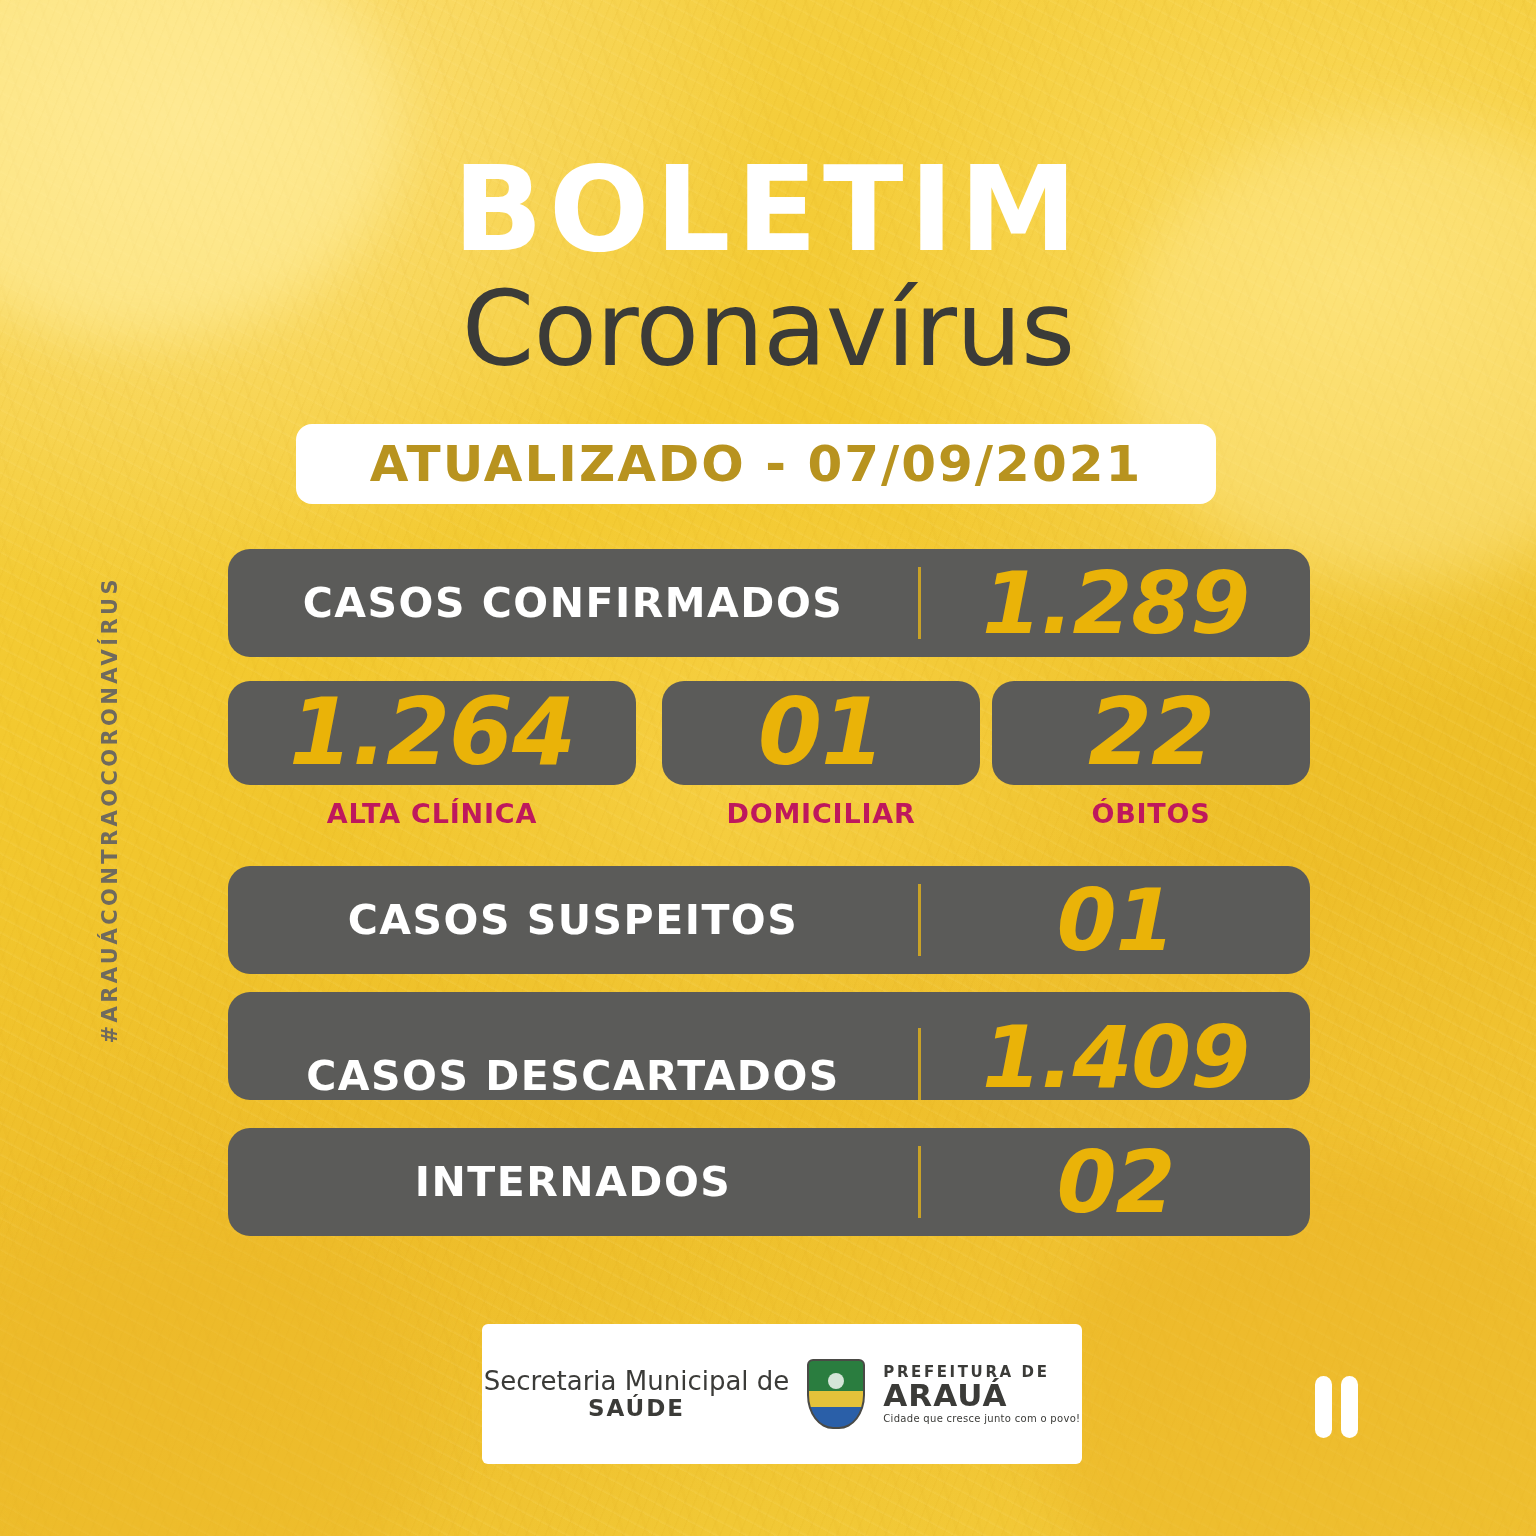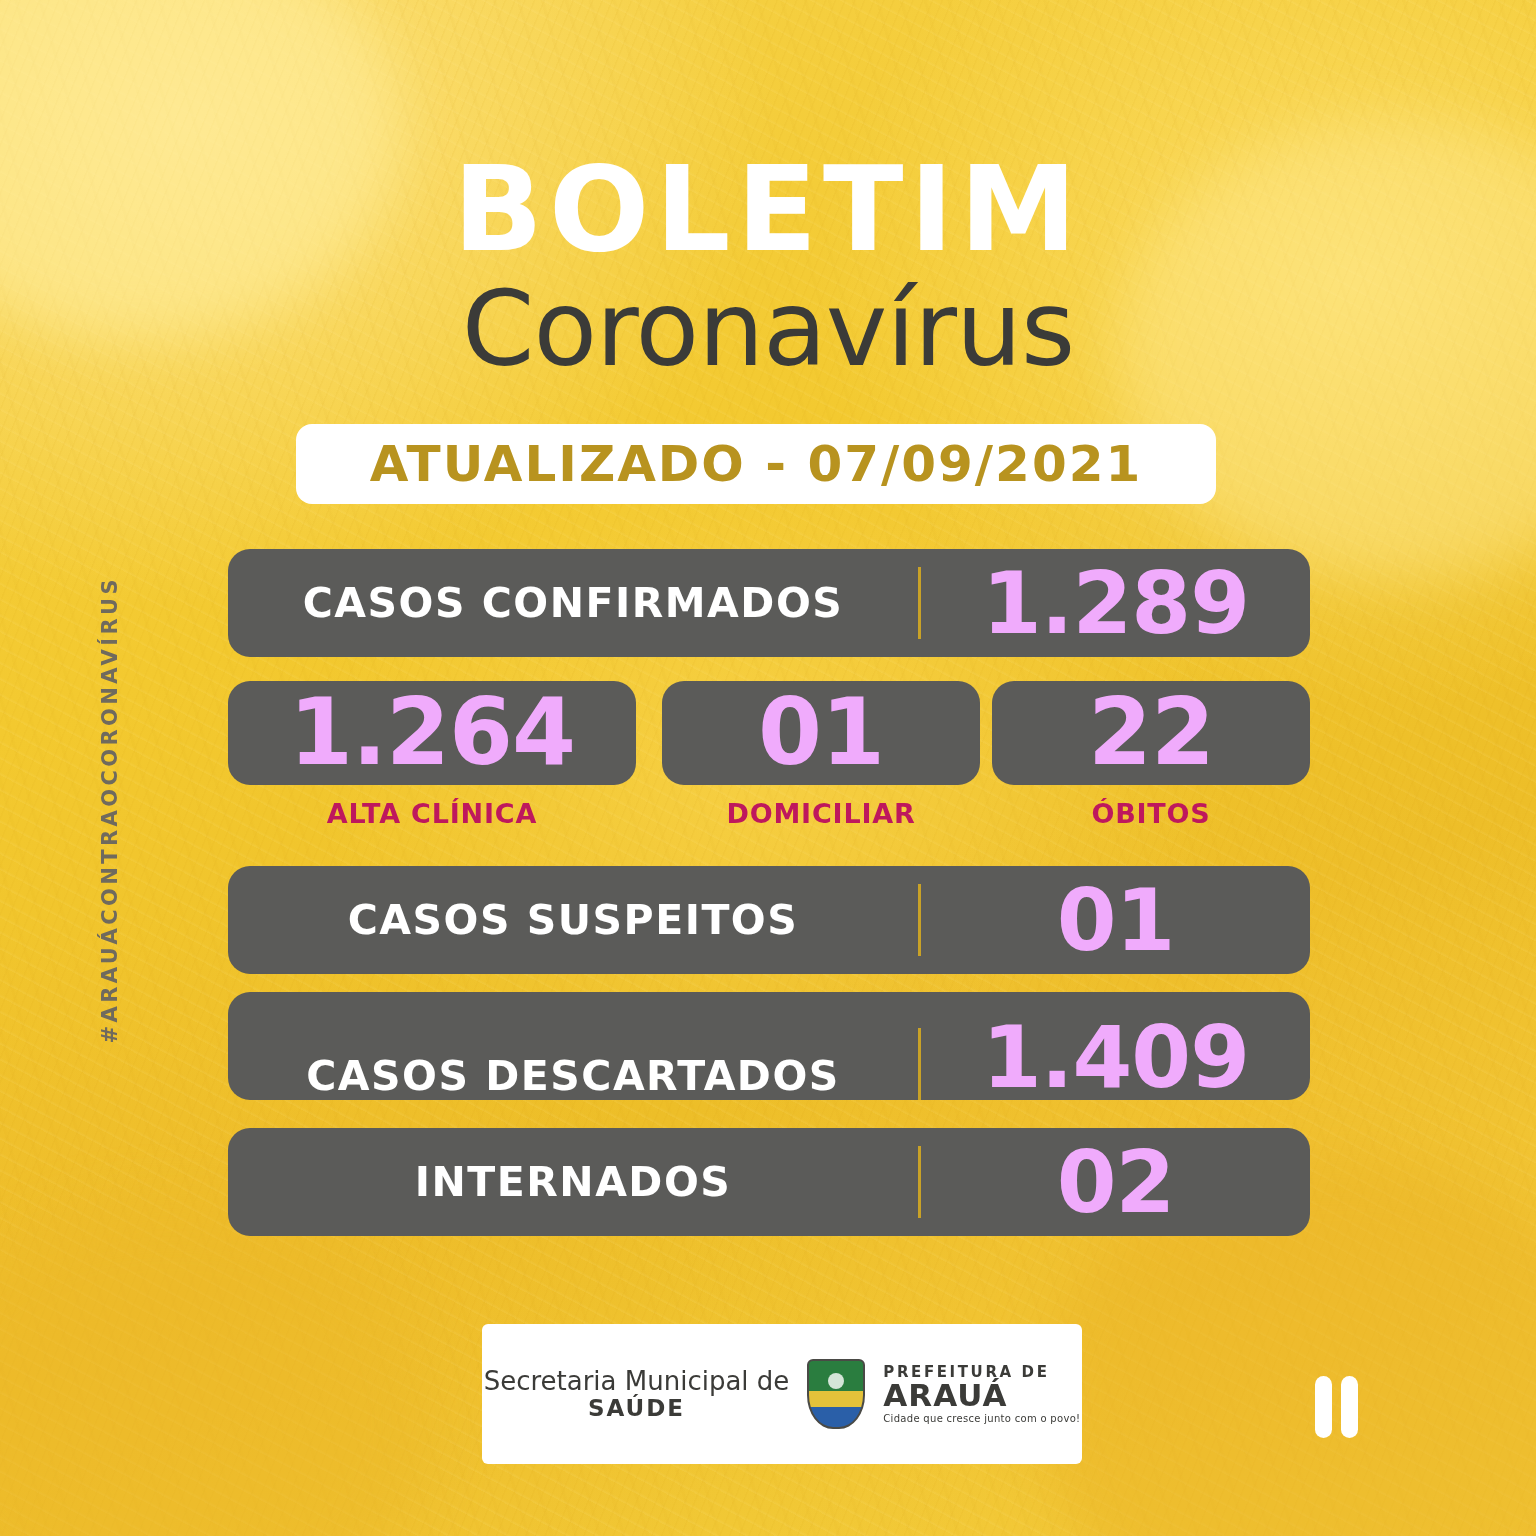--- a/index.html
+++ b/index.html
@@ -127,27 +127,28 @@
 
   .bar-label {
     color: #ffffff;
     font-size: 41px;
     font-weight: bold;
     letter-spacing: 1.5px;
     font-family: "DejaVu Sans", sans-serif;
     white-space: nowrap;
   }
   .bar-value {
-    color: #f0abfc;
+    color: #eab308;
     font-size: 86px;
     font-weight: bold;
     letter-spacing: -1px;
     font-family: "DejaVu Sans", sans-serif;
     line-height: 1;
     white-space: nowrap;
+    font-style: italic;
   }
   .divider {
     width: 3px;
     background: #c9a227;
     height: 72px;
     flex: none;
   }
 
   
   .row-wide {

